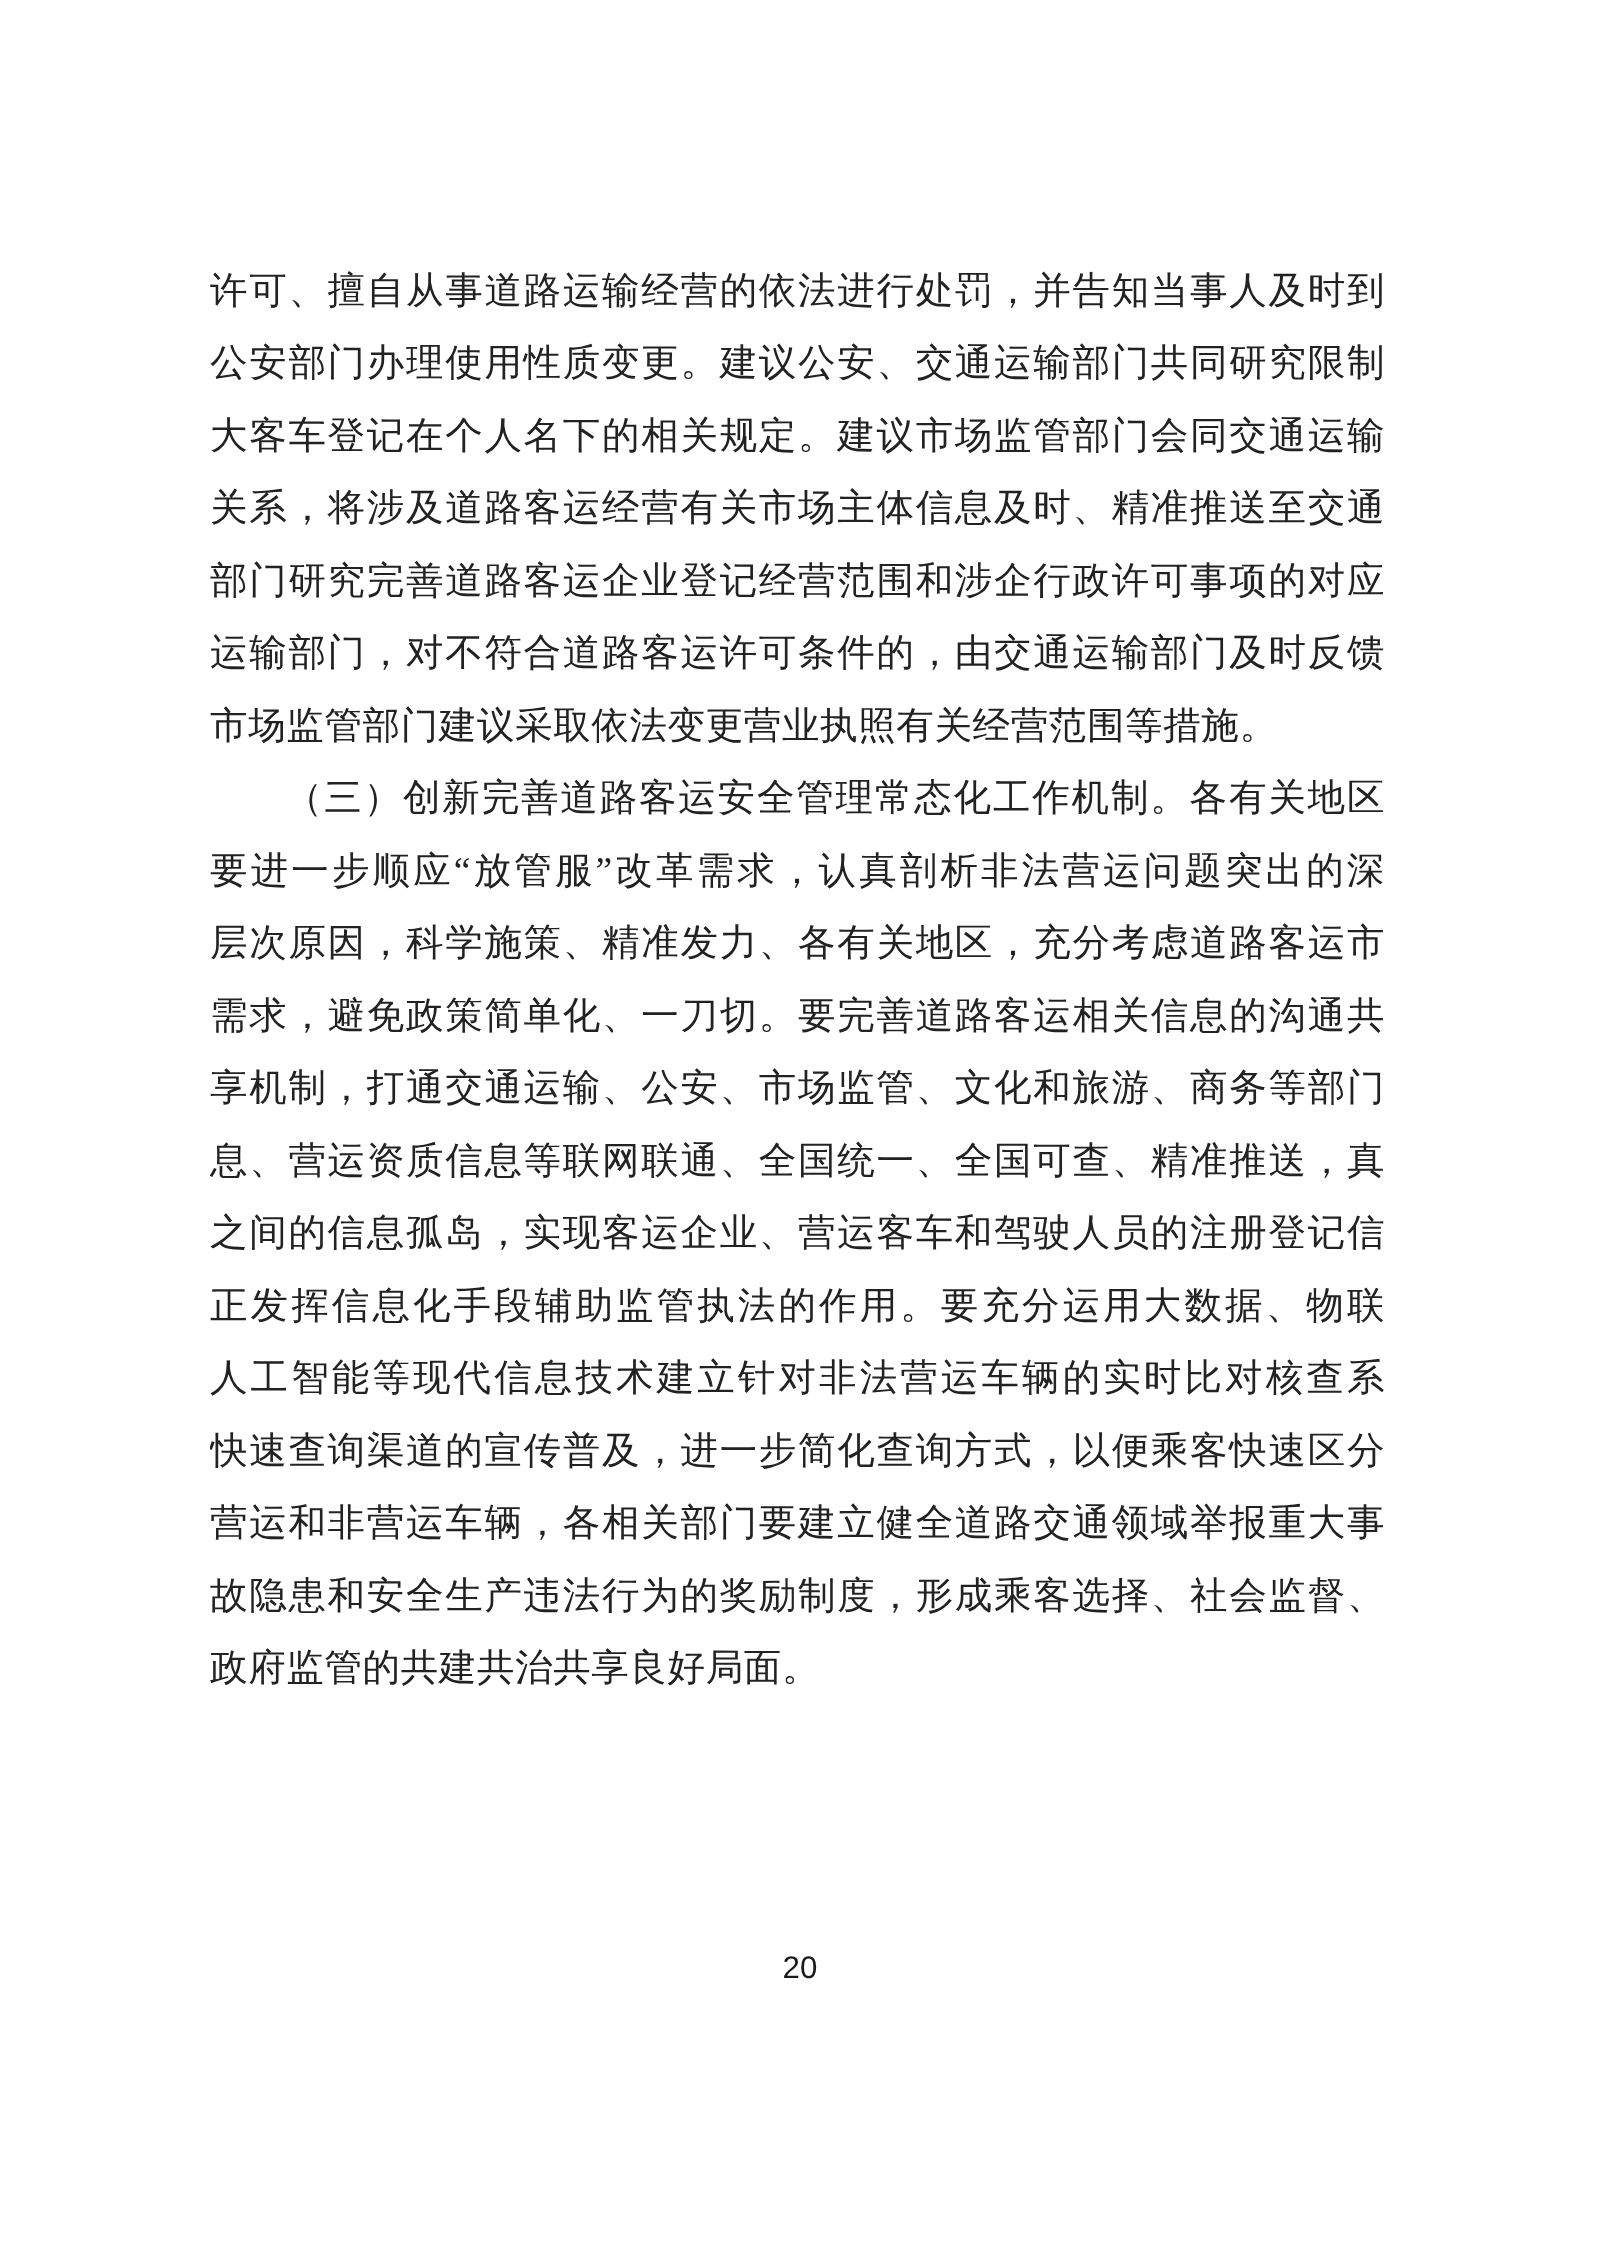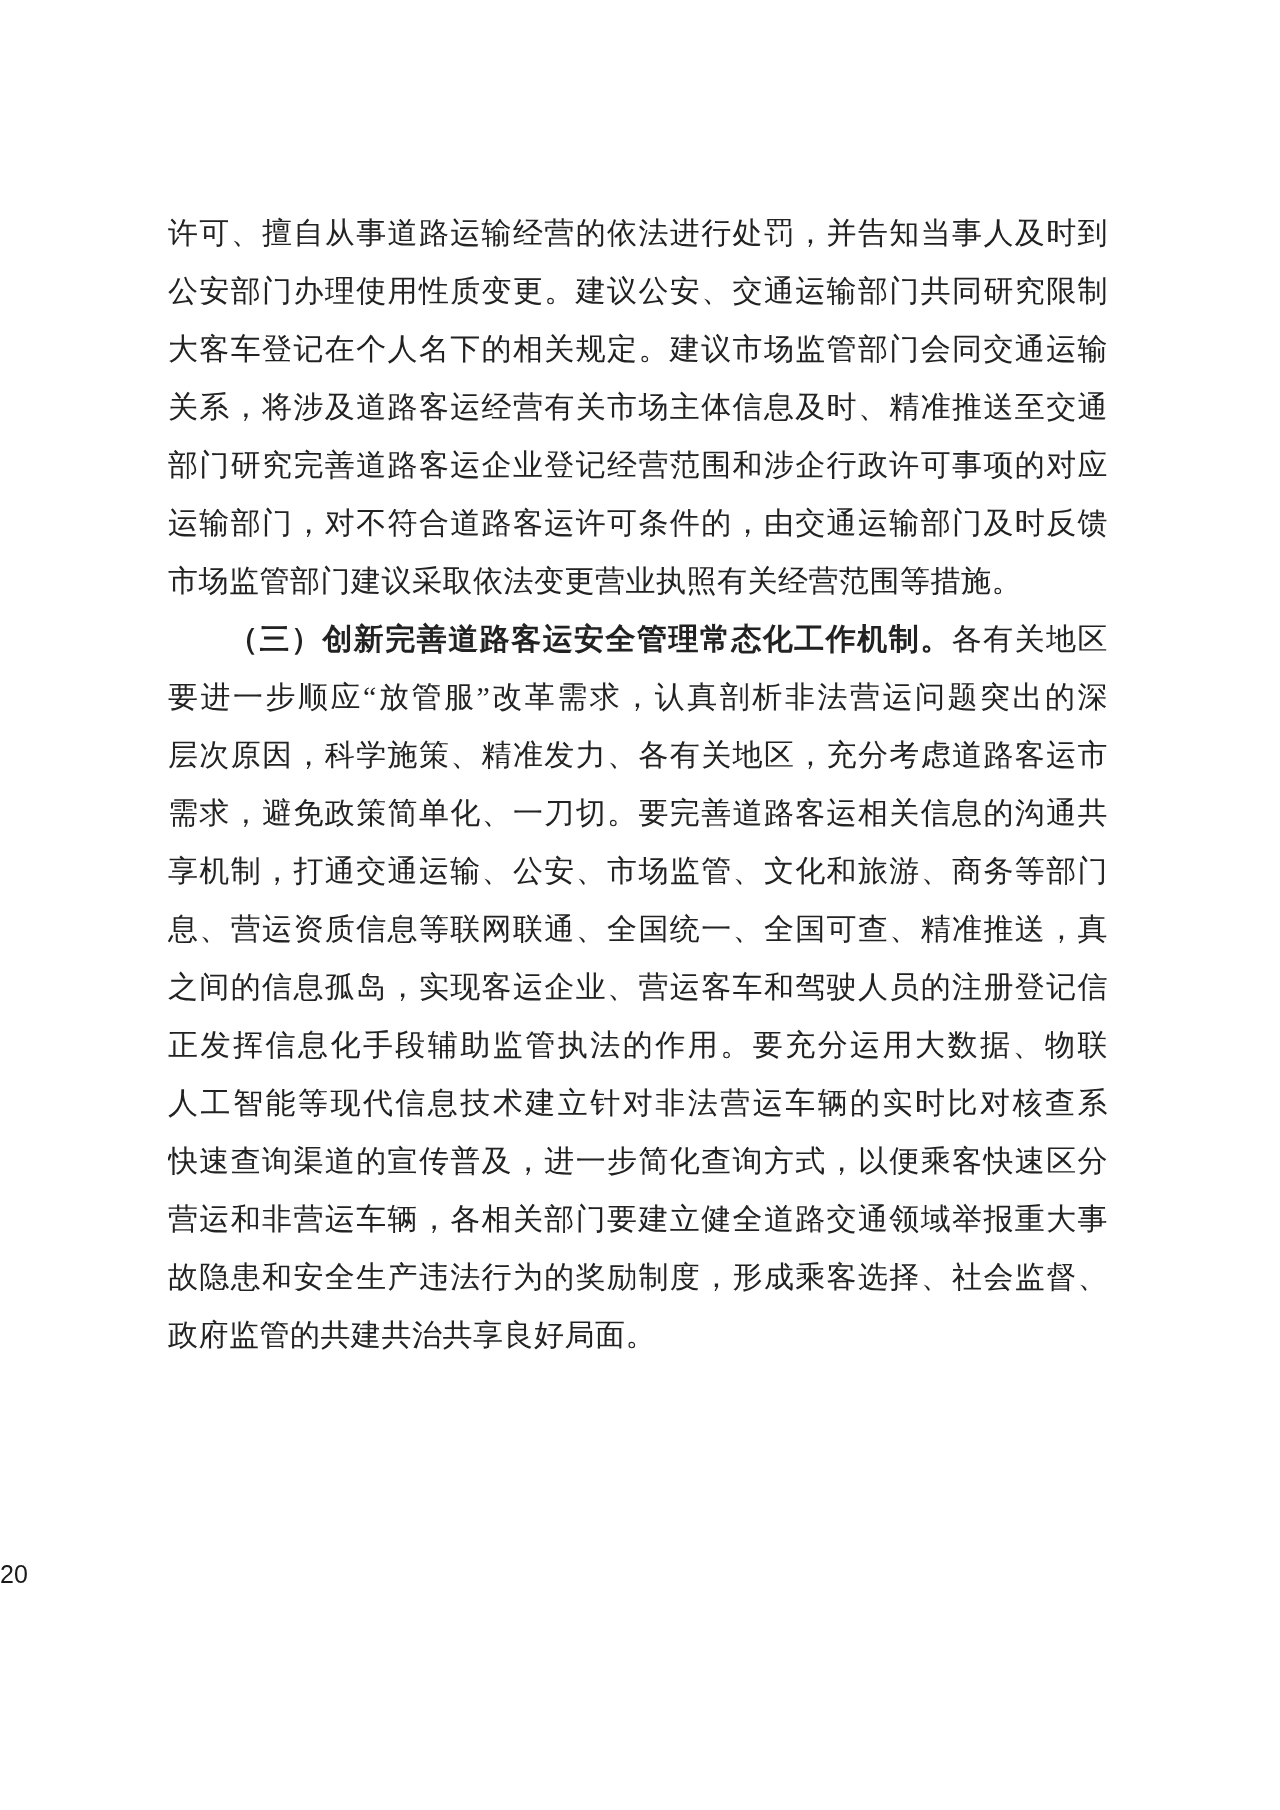--- a/index.html
+++ b/index.html
@@ -33,27 +33,28 @@
     overflow: hidden;
   }
   .line.short {
     text-align: center;
     text-align-last: left;
   }
   .line.indent {
     text-indent: 60px;
   }
   .bold {
-    font-weight: 700;
+    font-weight: 400;
   }
   .pageno {
     position: absolute;
     left: 0;
     top: 1560px;
     width: 100%;
+    text-align: center;
     font-family: "Liberation Sans", "DejaVu Sans", sans-serif;
     font-size: 25px;
     color: #1a1a1a;
   }
 </style>
 </head>
 <body>
 
 <div class="page">
   <div class="textblock">

